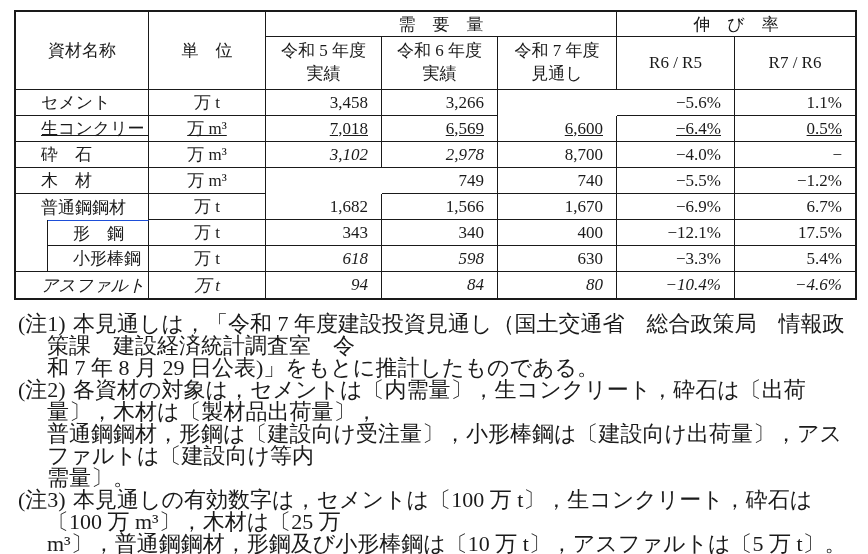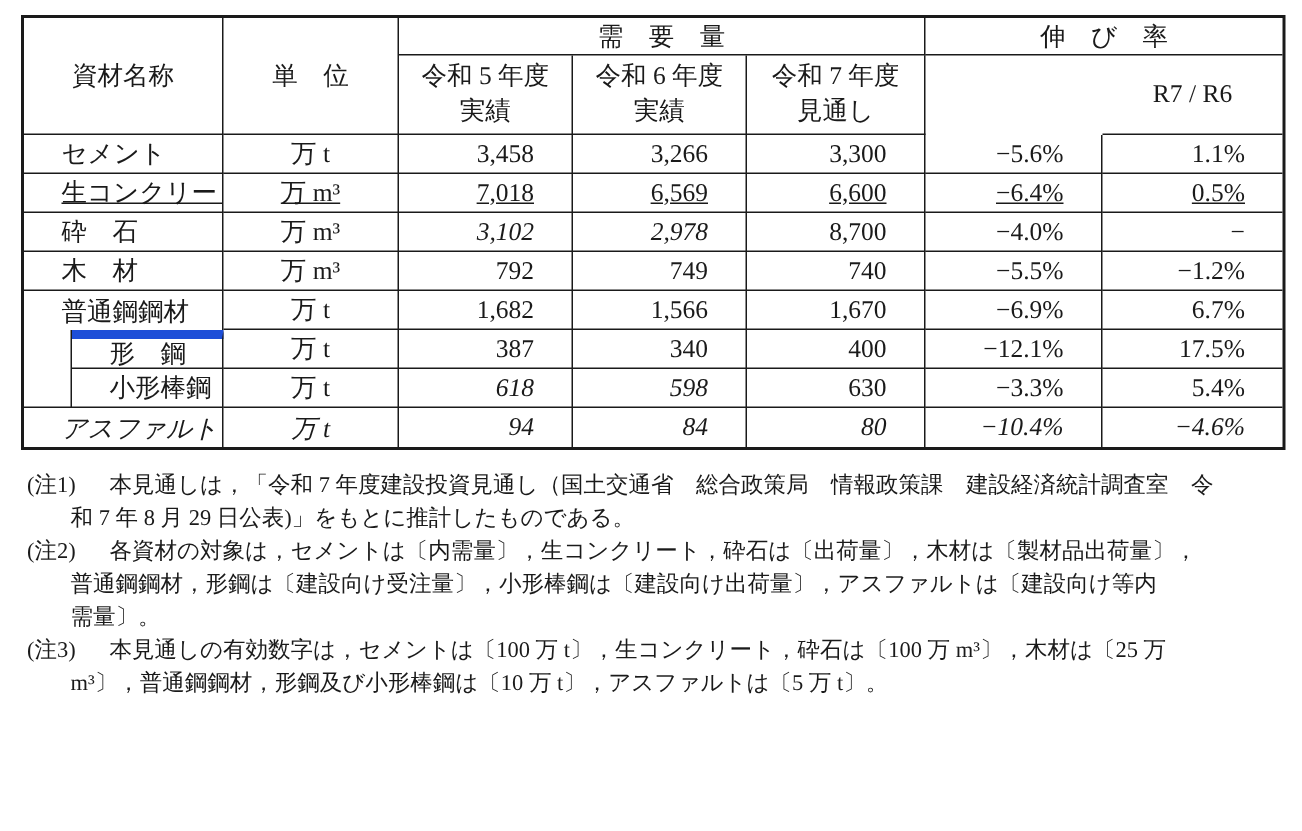--- a/index.html
+++ b/index.html
@@ -41,29 +41,29 @@
   .col3{grid-column:3/4;}
   .col4{grid-column:4/5;}
   .col5{grid-column:5/6;}
   .col6{grid-column:6/7;}
   .col7{grid-column:7/8;}
   .col8{grid-column:8/9;}
   .gr3{grid-row:3;}.gr4{grid-row:4;text-decoration:underline;}.gr5{grid-row:5;}.gr6{grid-row:6;}
   .gr7{grid-row:7;}.gr8{grid-row:8;}.gr9{grid-row:9;}.gr10{grid-row:10;font-style:italic;}
   .name{padding-left:25px;}
   .unit{justify-content:center;}
-  .num,.pct{justify-content:flex-end;padding-right:25px;}
+  .num,.pct{justify-content:flex-end;padding-right:13px;}
   .it{font-style:italic;}
   .nbb{border-bottom:none;}
   .nbr{border-right:none;}
-  .bt{border-top:6px solid #1d4ed8;}
+  .bt{border-top:1px solid #1d4ed8;}
   
   .notes{
     margin:13px 20px 0 18px;
-    font-size:15px;
+    font-size:22px;
     line-height:22px;
   }
   .note{position:relative;padding-left:29px;}
   .note-label{position:absolute;left:0;top:0;}
   .note-line.first{text-indent:26px;}
 </style>
 </head>
 <body>
 
 <div class="tbl">
@@ -71,27 +71,27 @@
   <div class="c h" id="h-material">資材名称</div>
   <div class="c h" id="h-unit">単　位</div>
   <div class="c h" id="h-growth">伸　び　率</div>
   <div class="c h" id="h-demand">需　要　量</div>
   <div class="c h two sub col4">令和 5 年度
 実績</div>
   <div class="c h two sub col5">令和 6 年度
 実績</div>
   <div class="c h two sub col6">令和 7 年度
 見通し</div>
+  <div class="c h sub col7">R6 / R5</div>
   <div class="c h sub col8 nbr">R7 / R6</div>
 
   <div class="c name col12 gr3">セメント</div>
   <div class="c unit col3 gr3">万 t</div>
   <div class="c num col4 gr3">3,458</div>
   <div class="c num col5 gr3">3,266</div>
-  <div class="c num col6 gr3">3,300</div>
   <div class="c pct col7 gr3">−5.6%</div>
   <div class="c pct col8 nbr gr3">1.1%</div>
 
   <div class="c name col12 gr4">生コンクリート</div>
   <div class="c unit col3 gr4">万 m³</div>
   <div class="c num col4 gr4">7,018</div>
   <div class="c num col5 gr4">6,569</div>
   <div class="c num col6 gr4">6,600</div>
   <div class="c pct col7 gr4">−6.4%</div>
   <div class="c pct col8 nbr gr4">0.5%</div>
@@ -99,38 +99,37 @@
   <div class="c name col12 gr5">砕　石</div>
   <div class="c unit col3 gr5">万 m³</div>
   <div class="c num it col4 gr5">3,102</div>
   <div class="c num it col5 gr5">2,978</div>
   <div class="c num col6 gr5">8,700</div>
   <div class="c pct col7 gr5">−4.0%</div>
   <div class="c pct col8 nbr gr5">−</div>
 
   <div class="c name col12 gr6">木　材</div>
   <div class="c unit col3 gr6">万 m³</div>
-  <div class="c num col4 gr6">792</div>
   <div class="c num col5 gr6">749</div>
   <div class="c num col6 gr6">740</div>
   <div class="c pct col7 gr6">−5.5%</div>
   <div class="c pct col8 nbr gr6">−1.2%</div>
 
   <div class="c name col12 nbb gr7">普通鋼鋼材</div>
   <div class="c unit col3 gr7">万 t</div>
   <div class="c num col4 gr7">1,682</div>
   <div class="c num col5 gr7">1,566</div>
   <div class="c num col6 gr7">1,670</div>
   <div class="c pct col7 gr7">−6.9%</div>
   <div class="c pct col8 nbr gr7">6.7%</div>
 
   <div class="c col1 nbb gr8"></div>
   <div class="c name col2 bt gr8">形　鋼</div>
   <div class="c unit col3 gr8">万 t</div>
-  <div class="c num col4 gr8">387</div>
+  <div class="c num col4 gr8">343</div>
   <div class="c num col5 gr8">340</div>
   <div class="c num col6 gr8">400</div>
   <div class="c pct col7 gr8">−12.1%</div>
   <div class="c pct col8 nbr gr8">17.5%</div>
 
   <div class="c col1 gr9"></div>
   <div class="c name col2 gr9">小形棒鋼</div>
   <div class="c unit col3 gr9">万 t</div>
   <div class="c num it col4 gr9">618</div>
   <div class="c num it col5 gr9">598</div>

